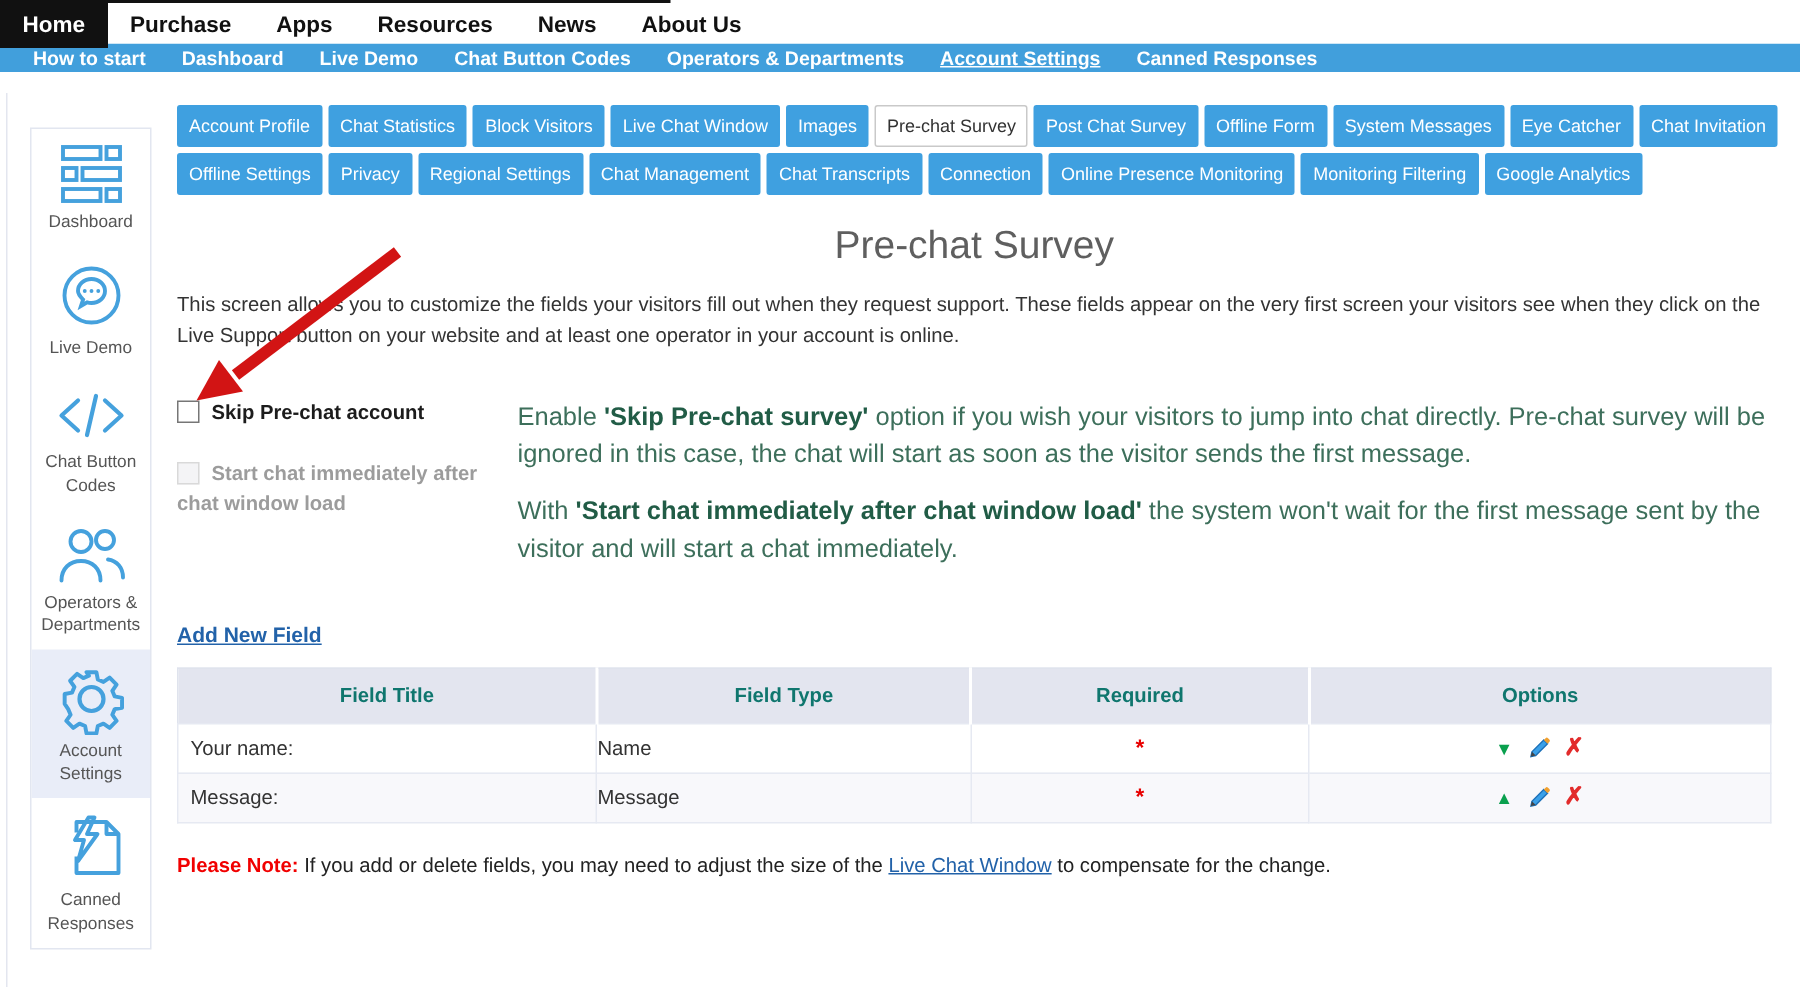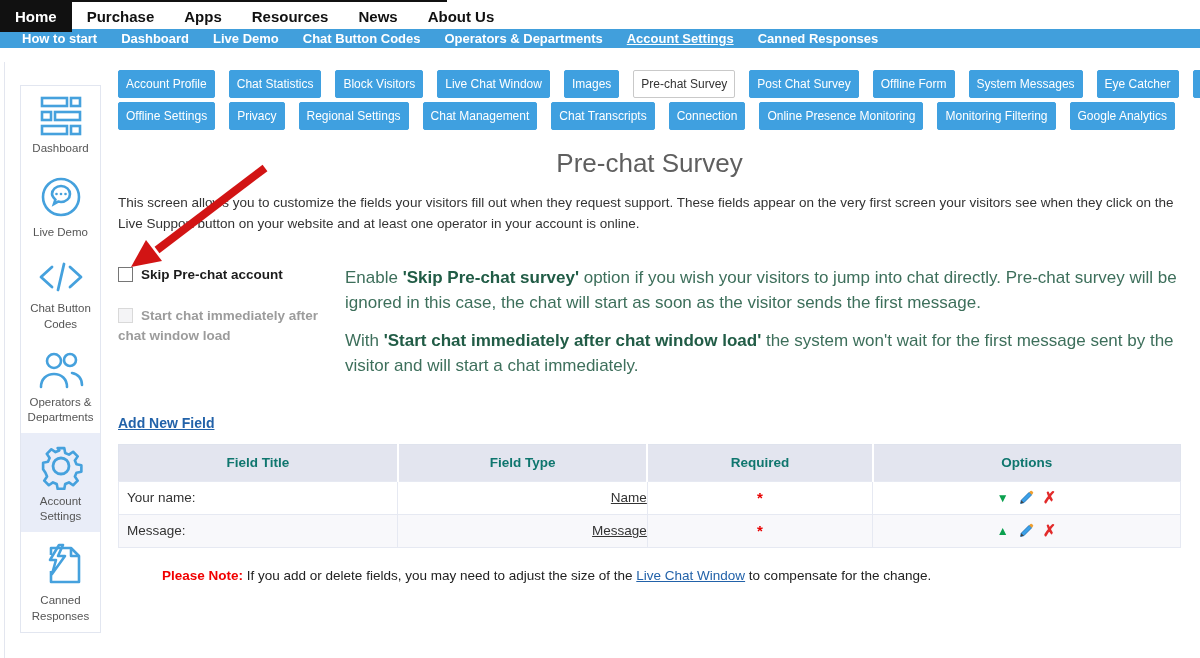--- a/index.html
+++ b/index.html
@@ -25,21 +25,21 @@
   
   .sidebar { position:absolute; left:20px; top:85px; width:81px; background:#fff;
     border:1px solid #e2e6f0; }
   .side-item { padding:9px 3px 8px; text-align:center; cursor:pointer; }
   .side-item.active { background:#e9edf8; }
   .side-item svg { display:block; margin:0 auto 4px; }
   .side-label { font-size:11.5px; color:#555; line-height:1.32; display:block; }
 
   
   .main { margin-left:118px; margin-right:19px; position:relative; }
-  .tabs-row { display:flex; gap:14px; margin-top:22px; }
+  .tabs-row { display:flex; gap:4px; margin-top:22px; }
   .tabs-row + .tabs-row { margin-top:4px; }
   .tab { background:#3fa0e0; border:1px solid #3fa0e0; color:#fff; font-size:12px;
     padding:6px 7px; border-radius:2px; white-space:nowrap; cursor:pointer; }
   .tab.active { background:#fff; color:#333; border-color:#c9c9c9; }
 
   .page-title { text-align:center; font-size:26px; font-weight:400; color:#5f5f5f; margin-top:18px; }
   .intro { font-size:13.5px; color:#333; line-height:1.55; margin-top:14px; }
 
   .options { display:flex; margin-top:30px; }
   .opt-left { width:227px; flex:none; }
@@ -57,30 +57,30 @@
   .add-link { display:inline-block; margin-top:36px; font-size:14px; font-weight:bold;
     color:#2262a9; text-decoration:underline; cursor:pointer; }
 
   table.fields { width:100%; border-collapse:collapse; margin-top:12px; border:1px solid #dfe3ed; }
   table.fields th { background:#e3e5ef; font-size:13.5px; color:#0f766e; font-weight:bold;
     height:37px; text-align:center; border-right:2px solid #fff; }
   table.fields th:last-child { border-right:none; }
   table.fields td { height:33px; font-size:13.5px; color:#333; border:1px solid #e6e9f2; }
   table.fields tr.alt td { background:#f8f8fb; }
   td.c-title { padding-left:8px; width:26.3%; }
-  td.c-type  { text-align:right; width:23.5%;text-decoration:underline; }
+  td.c-type  { text-align:left; width:23.5%; }
   td.c-req   { text-align:center; width:21.2%; }
   td.c-opt   { text-align:center; width:29%; }
   .req-mark { color:#e80000; font-weight:bold; font-size:15px; }
   .opt-icons { display:inline-flex; align-items:center; gap:9px; }
   .tri { font-size:12px; color:#0aa04e; cursor:pointer; }
   .del { font-size:16px; font-weight:bold; color:#e22b2b; cursor:pointer; line-height:1; }
   .pencil { cursor:pointer; display:inline-block; }
 
-  .note { margin-top:20px; font-size:13.5px; color:#222;margin-left:44px; }
+  .note { margin-top:20px; font-size:13.5px; color:#222; }
   .note .lbl { color:#f10000; font-weight:bold; }
   .note a { color:#2262a9; text-decoration:underline; cursor:pointer; }
 
   .arrow-overlay { position:absolute; left:110px; top:152px; width:175px; height:128px;
     pointer-events:none; z-index:6; }
 </style>
 </head>
 <body>
 
 <div class="topnav">

